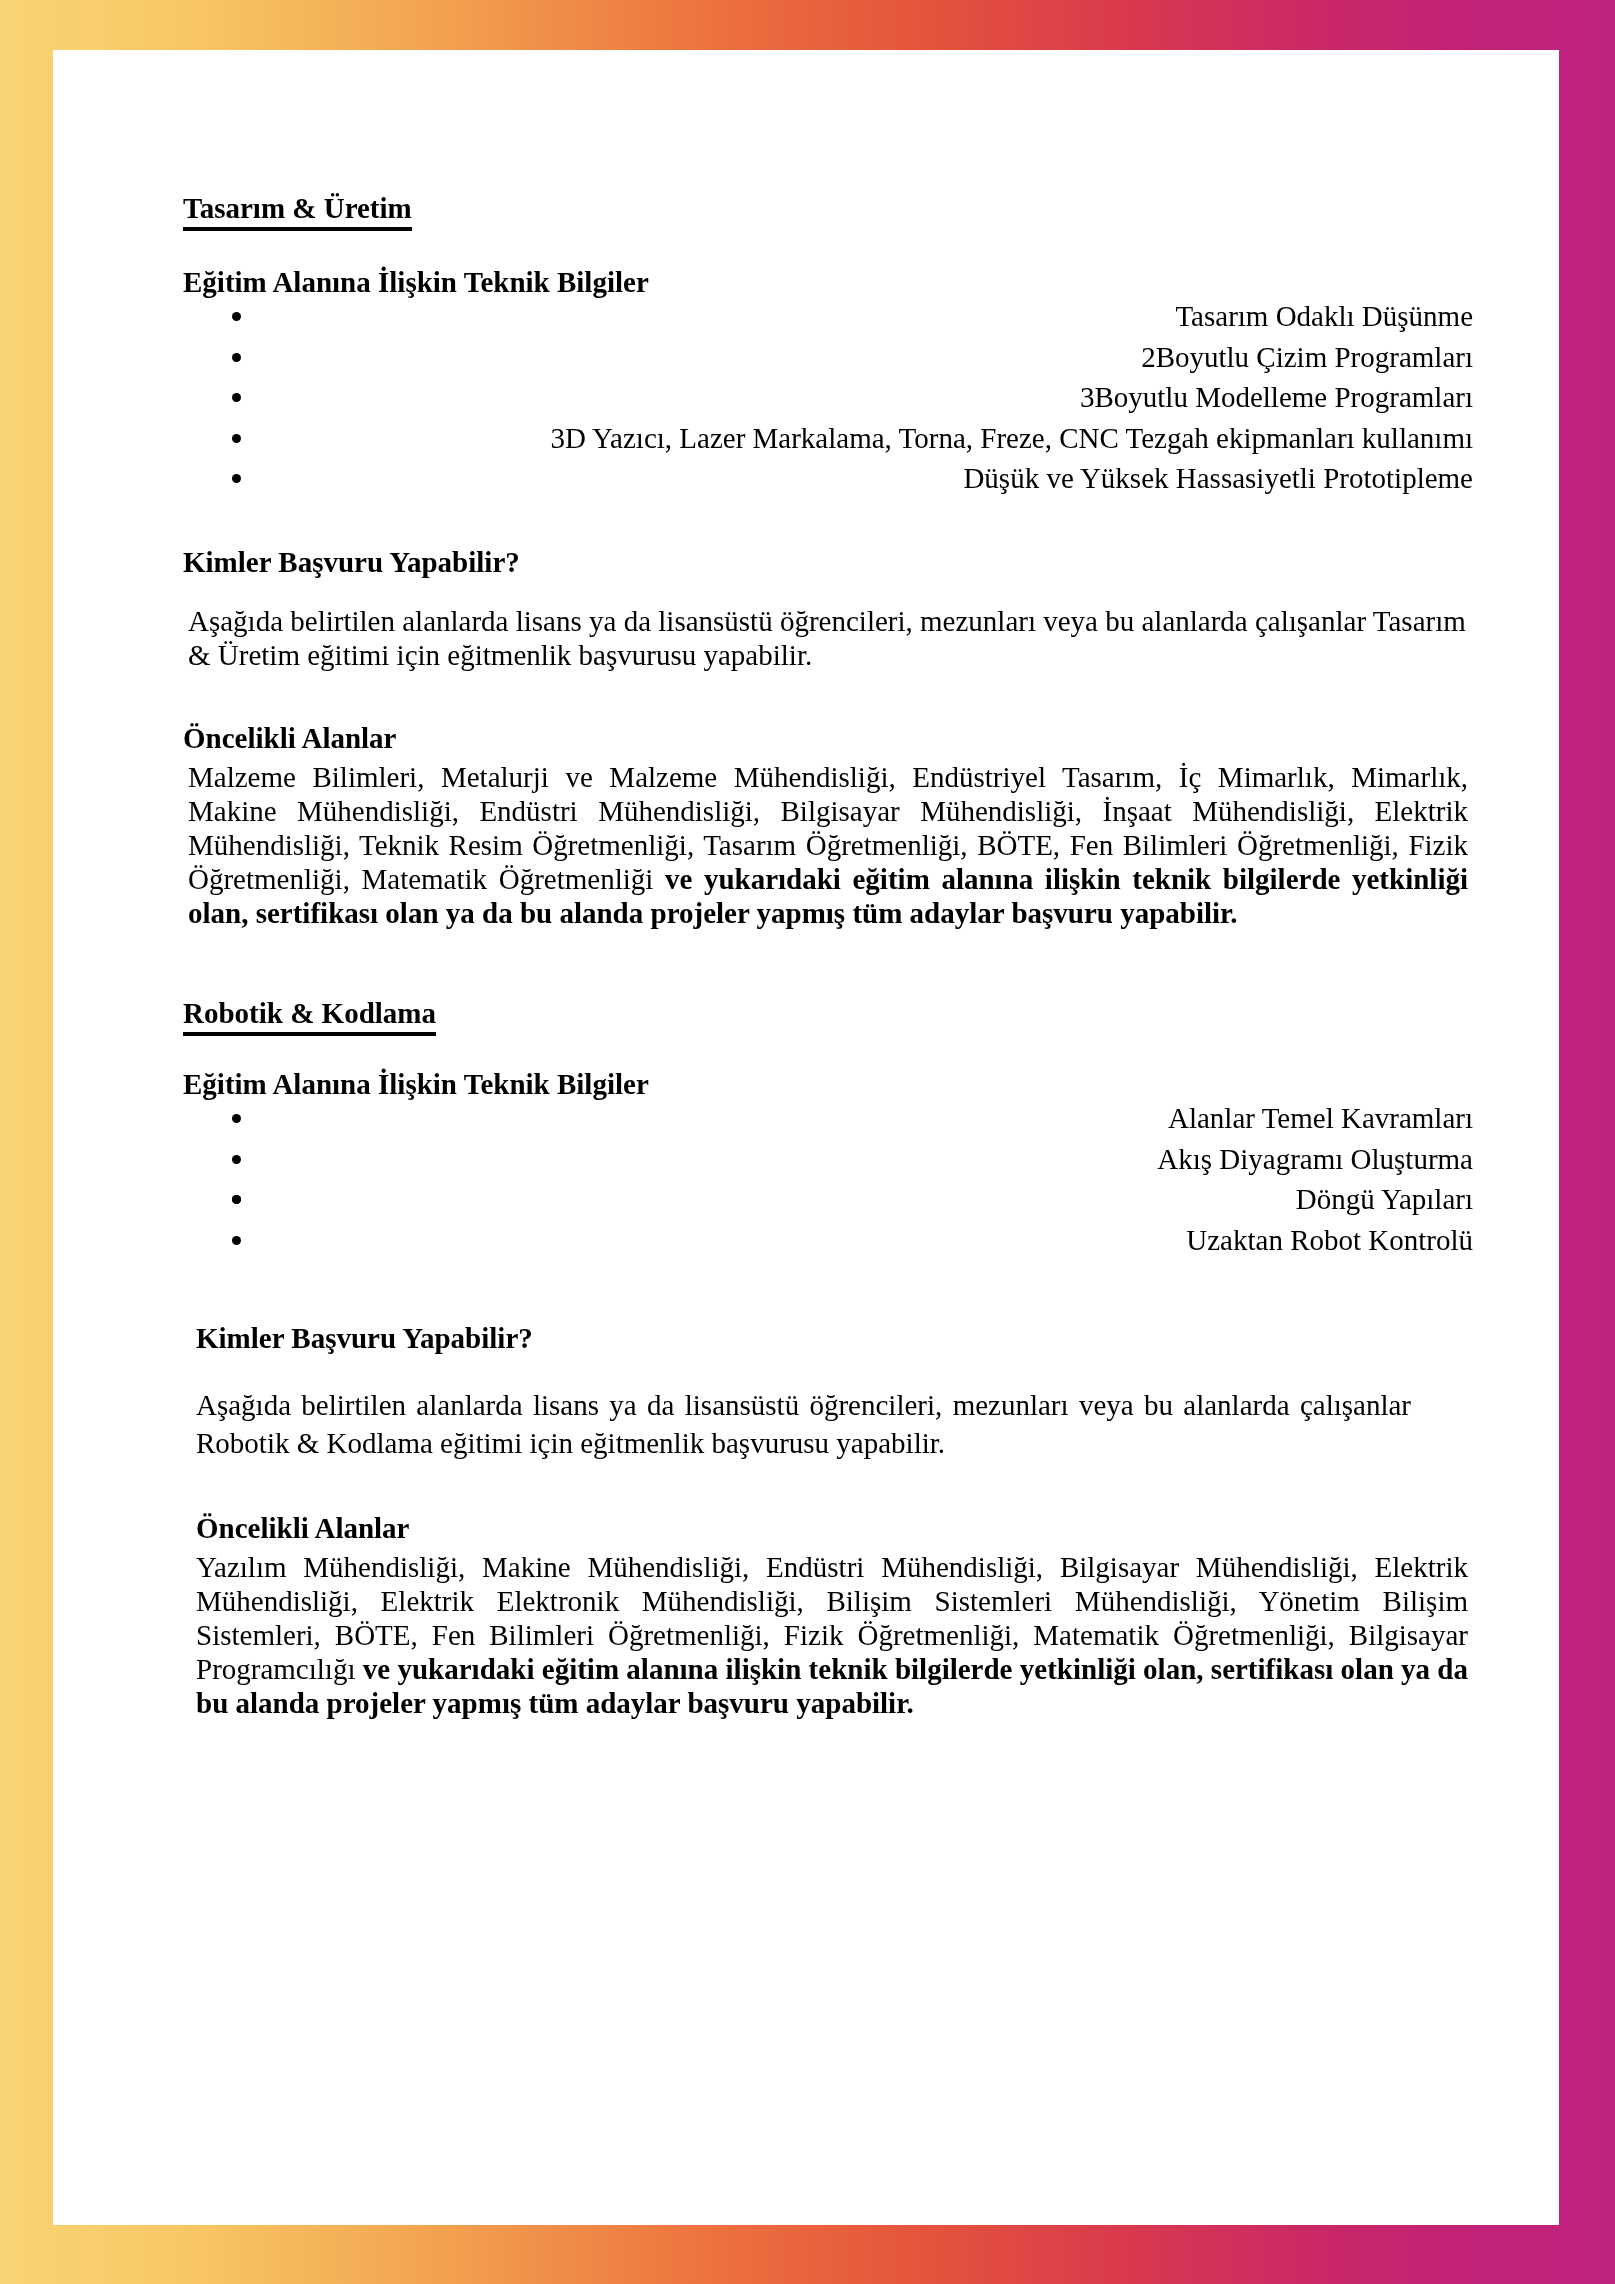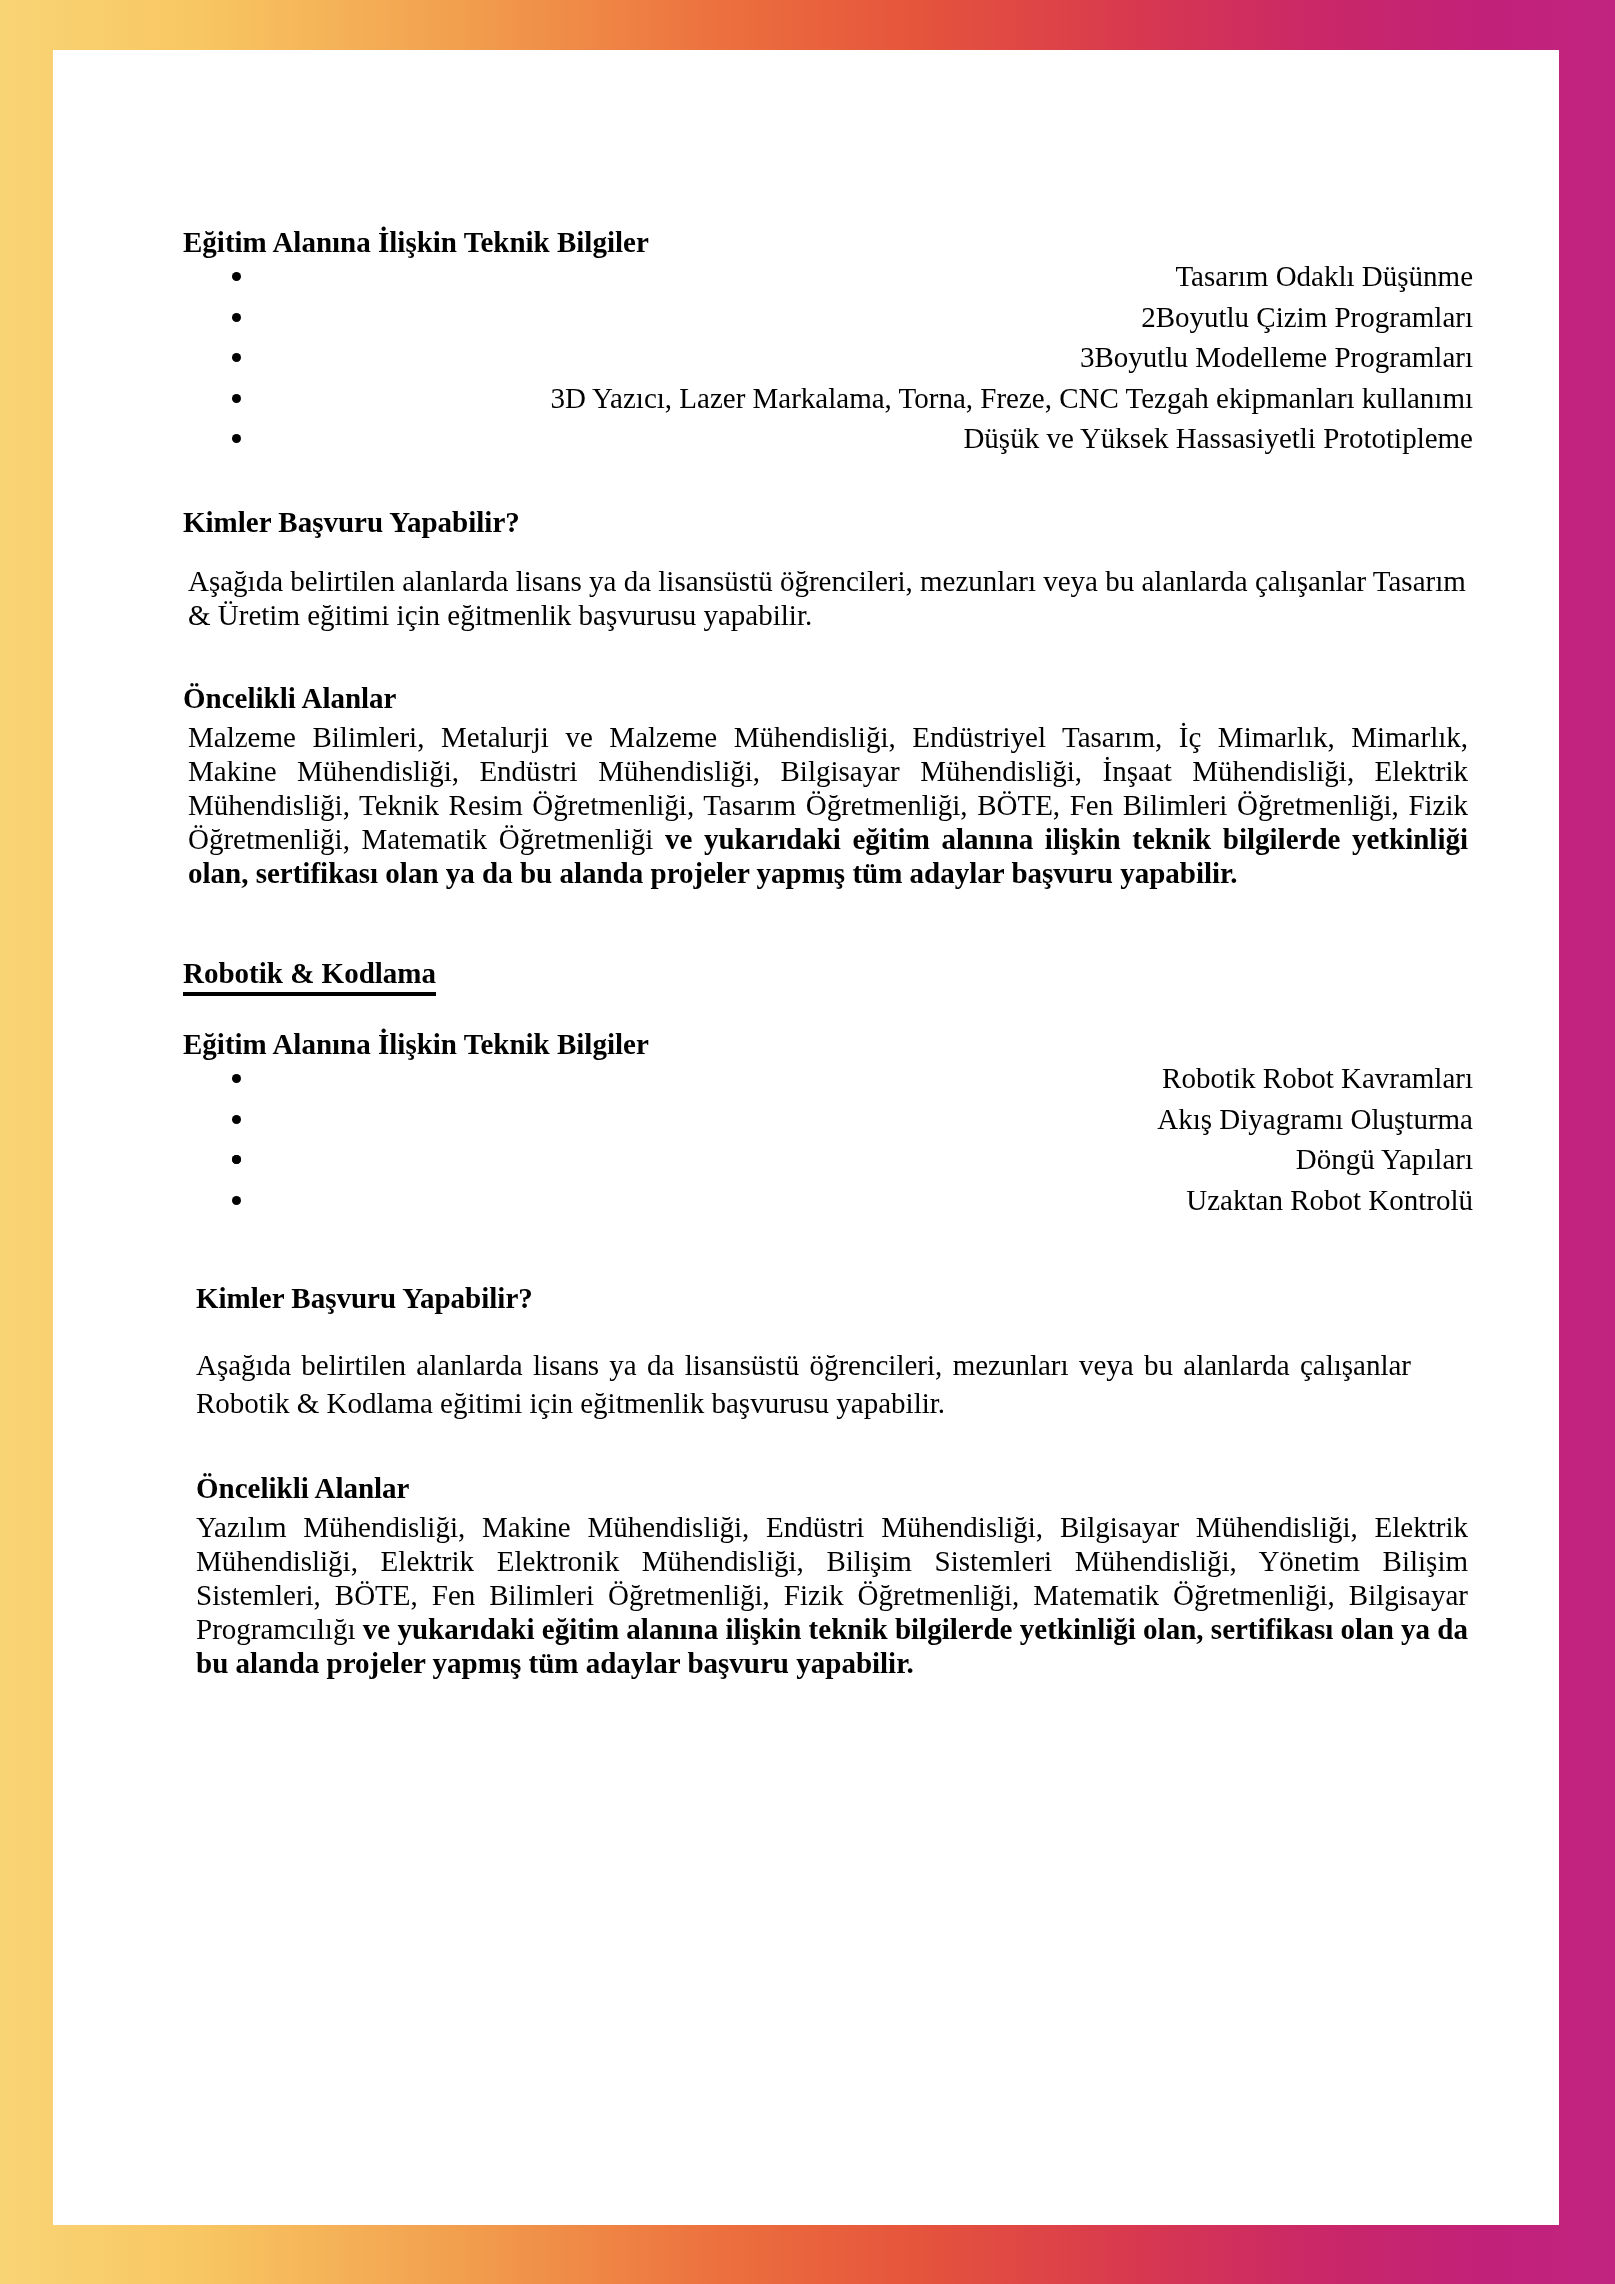--- a/index.html
+++ b/index.html
@@ -73,20 +73,23 @@
   .bold-tail { font-weight: bold; }
 </style>
 </head>
 <body style="color: rgb(0, 0, 0);">
 
 <div class="frame" style="background: linear-gradient(90deg, rgb(249, 212, 117) 0%, rgb(248, 199, 99) 12%, rgb(242, 160, 78) 28%, rgb(236, 111, 62) 45%, rgb(229, 84, 60) 57%, rgb(216, 57, 78) 70%, rgb(201, 39, 104) 82%, rgb(194, 33, 121) 92%, rgb(192, 36, 128) 100%);">
   <div class="page" style="background: rgb(255, 255, 255);">
     <div class="content">
 
       <div>
+        <div class="doc-title">
+          <span class="u">Tasarım &amp; Üretim</span>
+        </div>
 
         <div class="h-bold mt-egitim1">Eğitim Alanına İlişkin Teknik Bilgiler</div>
 
         <ul class="bullets mt-bullets">
           <li>
             <span class="dot"></span>
             <span>Tasarım Odaklı Düşünme</span>
           </li>
           <li>
             <span class="dot"></span>
@@ -118,21 +121,21 @@
       <div>
         <div class="doc-title mt-robotik">
           <span class="u">Robotik &amp; Kodlama</span>
         </div>
 
         <div class="h-bold mt-egitim2">Eğitim Alanına İlişkin Teknik Bilgiler</div>
 
         <ul class="bullets mt-bullets">
           <li>
             <span class="dot"></span>
-            <span>Robotik Robot Kavramları</span>
+            <span>Alanlar Temel Kavramları</span>
           </li>
           <li>
             <span class="dot"></span>
             <span>Akış Diyagramı Oluşturma</span>
           </li>
           <li>
             <span class="dot"></span>
           </li>
           <li>
             <span class="dot"></span>

